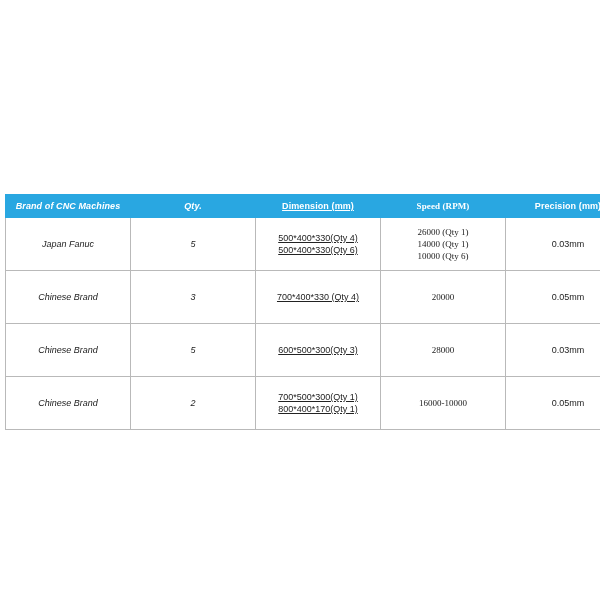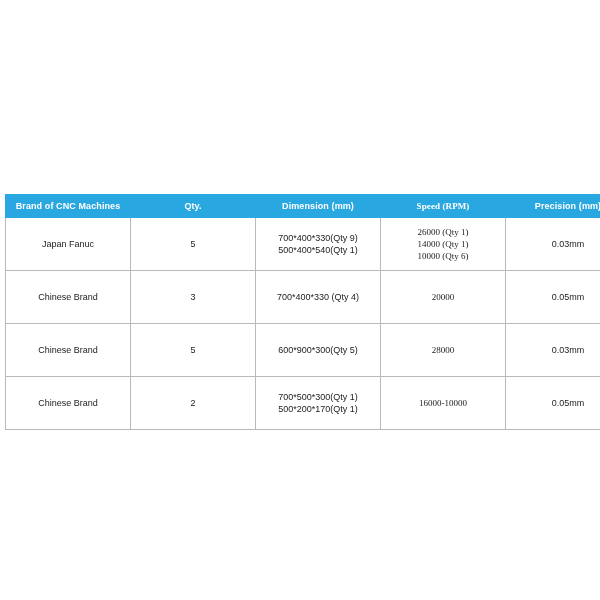--- a/index.html
+++ b/index.html
@@ -47,23 +47,23 @@
     height: 18px;
     border: 1px solid #29a7e1;
     letter-spacing: 0.1px;
   }
   table.spec tbody td {
     height: 48px;
   }
   .cell-multi span {
     display: block;
   }
-  .col-0 { width: 118px; }
-  .col-1 { width: 118px; }
-  .col-2 { width: 118px; }
+  .col-0 { width: 118px; font-style: italic; }
+  .col-1 { width: 118px; font-style: italic; }
+  .col-2 { width: 118px; text-decoration: underline; }
   .col-3 { width: 118px; font-family: Liberation Serif, serif; }
   .col-4 { width: 118px; }
 </style>
 </head>
 <body>
 
 <div class="page">
   <div class="table-wrap">
     <table class="spec">
       <thead>
@@ -73,22 +73,22 @@
           <th class="col-2">Dimension (mm)</th>
           <th class="col-3">Speed (RPM)</th>
           <th class="col-4">Precision (mm)</th>
         </tr>
       </thead>
       <tbody>
         <tr>
           <td class="col-0">Japan Fanuc</td>
           <td class="col-1">5</td>
           <td class="col-2 cell-multi">
-            <span>700*400*330(Qty 9)</span>
-            <span>500*400*540(Qty 1)</span>
+            <span>500*400*330(Qty 4)</span>
+            <span>500*400*330(Qty 6)</span>
           </td>
           <td class="col-3 cell-multi">
             <span>26000  (Qty 1)</span>
             <span>14000  (Qty 1)</span>
             <span>10000  (Qty 6)</span>
           </td>
           <td class="col-4">0.03mm</td>
         </tr>
         <tr>
           <td class="col-0">Chinese Brand</td>
@@ -98,33 +98,33 @@
           </td>
           <td class="col-3 cell-multi">
             <span>20000</span>
           </td>
           <td class="col-4">0.05mm</td>
         </tr>
         <tr>
           <td class="col-0">Chinese Brand</td>
           <td class="col-1">5</td>
           <td class="col-2 cell-multi">
-            <span>600*900*300(Qty 5)</span>
+            <span>600*500*300(Qty 3)</span>
           </td>
           <td class="col-3 cell-multi">
             <span>28000</span>
           </td>
           <td class="col-4">0.03mm</td>
         </tr>
         <tr>
           <td class="col-0">Chinese Brand</td>
           <td class="col-1">2</td>
           <td class="col-2 cell-multi">
             <span>700*500*300(Qty 1)</span>
-            <span>500*200*170(Qty 1)</span>
+            <span>800*400*170(Qty 1)</span>
           </td>
           <td class="col-3 cell-multi">
             <span>16000-10000</span>
           </td>
           <td class="col-4">0.05mm</td>
         </tr>
       </tbody>
     </table>
   </div>
 </div>

